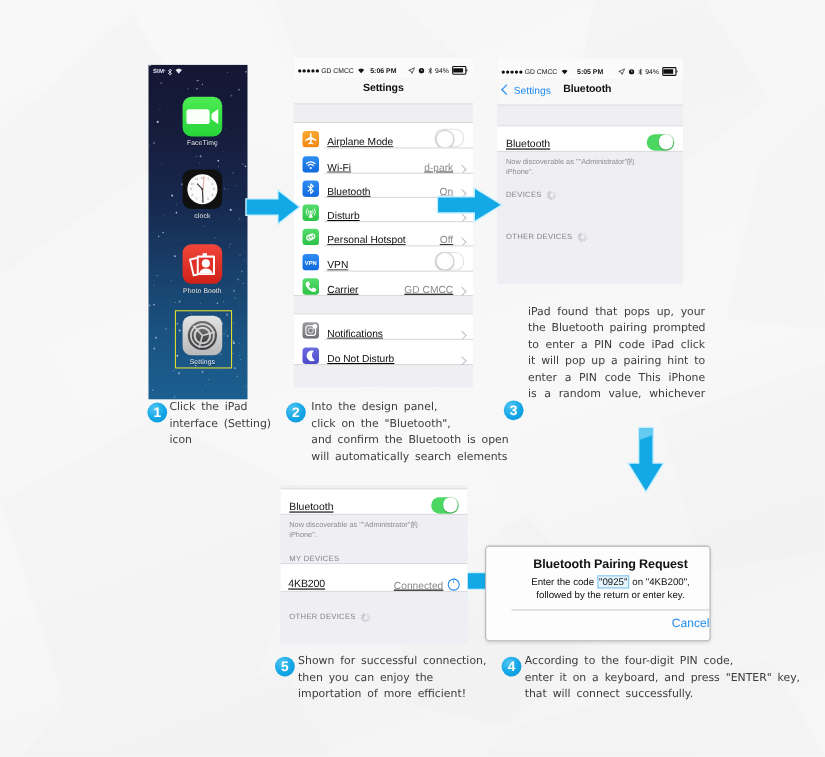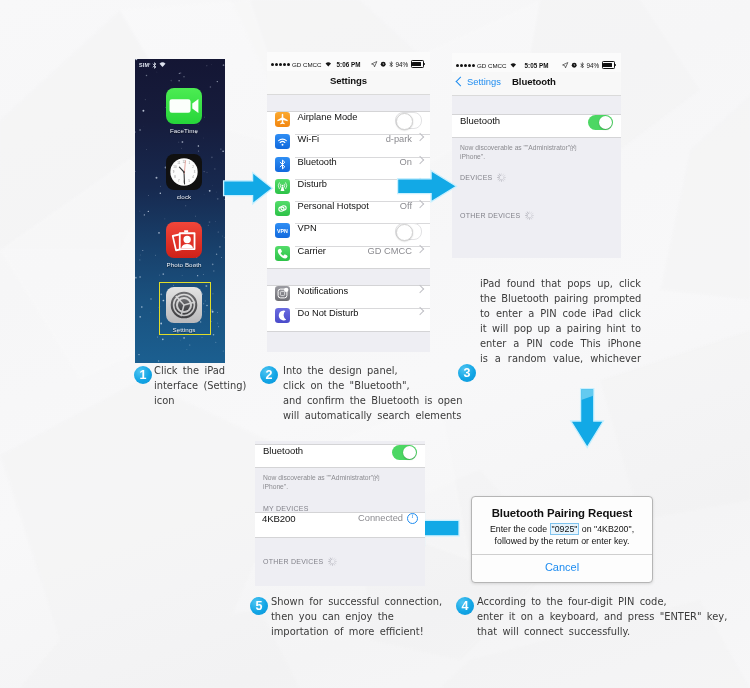--- a/index.html
+++ b/index.html
@@ -31,21 +31,21 @@
   .battbox:after{content:"";position:absolute;right:-2.3px;top:1.4px;width:1.4px;height:2.6px;background:#111;border-radius:0 1px 1px 0;}
   .battfill{position:absolute;left:.5px;top:.5px;bottom:.5px;width:9.1px;background:#111;border-radius:.5px;}
 
   
   .navbar{position:relative;height:23px;background:#f8f8f8;border-bottom:.5px solid #dadada;}
   .nav-title{position:absolute;left:0;right:0;top:-2px;height:23px;display:flex;align-items:center;justify-content:center;
              font-size:9.6px;font-weight:bold;color:#111;font-family:"Liberation Sans",sans-serif;letter-spacing:-.1px;}
 
   
   .grp{background:#fff;border-top:.5px solid #d4d4d6;border-bottom:.5px solid #d4d4d6;}
-  .row{position:relative;height:22.3px;display:flex;align-items:flex-start;padding-left:8px;background:#fff;}
+  .row{position:relative;height:22.3px;display:flex;align-items:flex-end;padding-left:8px;background:#fff;text-decoration:underline;}
   .row+.row:before{content:"";position:absolute;left:28px;right:0;top:0;height:.5px;background:#d9d9db;}
   .ricon{width:15px;height:15px;border-radius:3.2px;flex:none;position:relative;overflow:hidden;}
   .rlabel{margin-left:7.5px;font-size:9.3px;color:#101010;font-family:"Liberation Sans",sans-serif;}
   .rval{margin-left:auto;font-size:9.3px;color:#8b8b90;font-family:"Liberation Sans",sans-serif;}
   .chev{margin-left:5px;margin-right:7px;width:5px;height:5px;border-right:1.1px solid #c1c1c6;border-top:1.1px solid #c1c1c6;transform:rotate(45deg);flex:none;}
   .sw{margin-left:auto;margin-right:8px;width:25px;height:15px;border-radius:8px;position:relative;flex:none;}
   .sw.off{background:#fff;border:1px solid #e2e2e4;}
   .sw.off .knob{position:absolute;left:-.5px;top:-.5px;width:15px;height:15px;border-radius:50%;background:#fff;border:.6px solid #d2d2d2;box-shadow:0 .6px 1.5px rgba(0,0,0,.22);}
   .sw.on{background:#4cd763;}
   .sw.on .knob{position:absolute;right:.8px;top:.8px;width:13.4px;height:13.4px;border-radius:50%;background:#fff;box-shadow:0 .6px 1.5px rgba(0,0,0,.3);}
@@ -113,29 +113,29 @@
   .mydev{padding-top:14px;}
   .othdev{padding-top:19px;}
   .devrow{height:24px;padding-left:7px;}
   .rlabel.dev{margin-left:0;font-size:9.6px;font-weight:normal;letter-spacing:-.1px;}
   .rval.devst{font-size:9.3px;color:#8b8b90;}
   .infoi{width:9px;height:9px;border-radius:50%;border:1px solid #1e8cf0;margin-left:4px;margin-right:7px;flex:none;position:relative;}
   .infoi:after{content:"i";position:absolute;left:0;right:0;top:-1.2px;text-align:center;
                font-size:6.5px;color:#1e8cf0;font-family:"Liberation Serif",serif;font-style:italic;}
 
   
-  .dlg{position:absolute;left:471px;top:496px;width:180px;border:1px solid #b5b5b5;
-       border-radius:4px;background:#fdfdfd;overflow:hidden;box-shadow:0 1px 3px rgba(0,0,0,.12);}
+  .dlg{position:absolute;left:441px;top:496px;width:180px;border:1px solid #b5b5b5;
+       border-radius:4px;background:#fdfdfd;overflow:hidden;box-shadow:0 1px 3px rgba(0,0,0,.12);padding-left:23px;}
   .dlg-body{padding:10px 8px 7px 8px;text-align:center;}
   .dlg-title{font-size:11.4px;font-weight:bold;color:#111;font-family:"Liberation Sans",sans-serif;
              letter-spacing:-.1px;}
   .dlg-msg{margin-top:5px;font-size:8.8px;color:#111;line-height:11.5px;
            font-family:"Liberation Sans",sans-serif;}
   .code{border:1px solid #7fc4ef;background:#e6f4fd;padding:0 1px;}
-  .dlg-btn{border-top:1px solid #cfcfcf;text-align:center;padding:6px 0 9px;
+  .dlg-btn{border-top:1px solid #cfcfcf;text-align:right;padding:6px 0 9px;
            font-size:11px;color:#1e8cf0;font-family:"Liberation Sans",sans-serif;}
 </style>
 </head>
 <body>
 
 <div class="page">
   <div class="bg"></div>
   <svg class="bgpat" viewBox="0 0 750 688" preserveAspectRatio="none">
     <g fill="#ebebeb" opacity=".55">
       <polygon points="0,120 120,10 185,120 120,250 0,250"></polygon>
@@ -698,21 +698,21 @@
     <div class="badge" style="left:0;top:0">2</div>
     <div class="stxt" style="left:23px;top:-3px">Into the design panel,
 click on the "Bluetooth",
 and confirm the Bluetooth is open
 will automatically search elements</div>
   </div>
 
   <div class="step" style="left:458px;top:276px">
     <div class="badge" style="left:0;top:88px">3</div>
     <div class="stxt just" style="left:22px;top:0;width:161px" id="s3">
-        <div class="jline">iPad found that pops up, click</div>
+        <div class="jline">iPad found that pops up, your</div>
         <div class="jline" style="letter-spacing: -0.05px;">the Bluetooth pairing prompted</div>
         <div class="jline">to enter a PIN code iPad click</div>
         <div class="jline">it will pop up a pairing hint to</div>
         <div class="jline">enter a PIN code This iPhone</div>
         <div class="jline">is a random value, whichever</div>
       </div>
   </div>
 
   <div class="step" style="left:456px;top:597px">
     <div class="badge" style="left:0;top:0">4</div>

